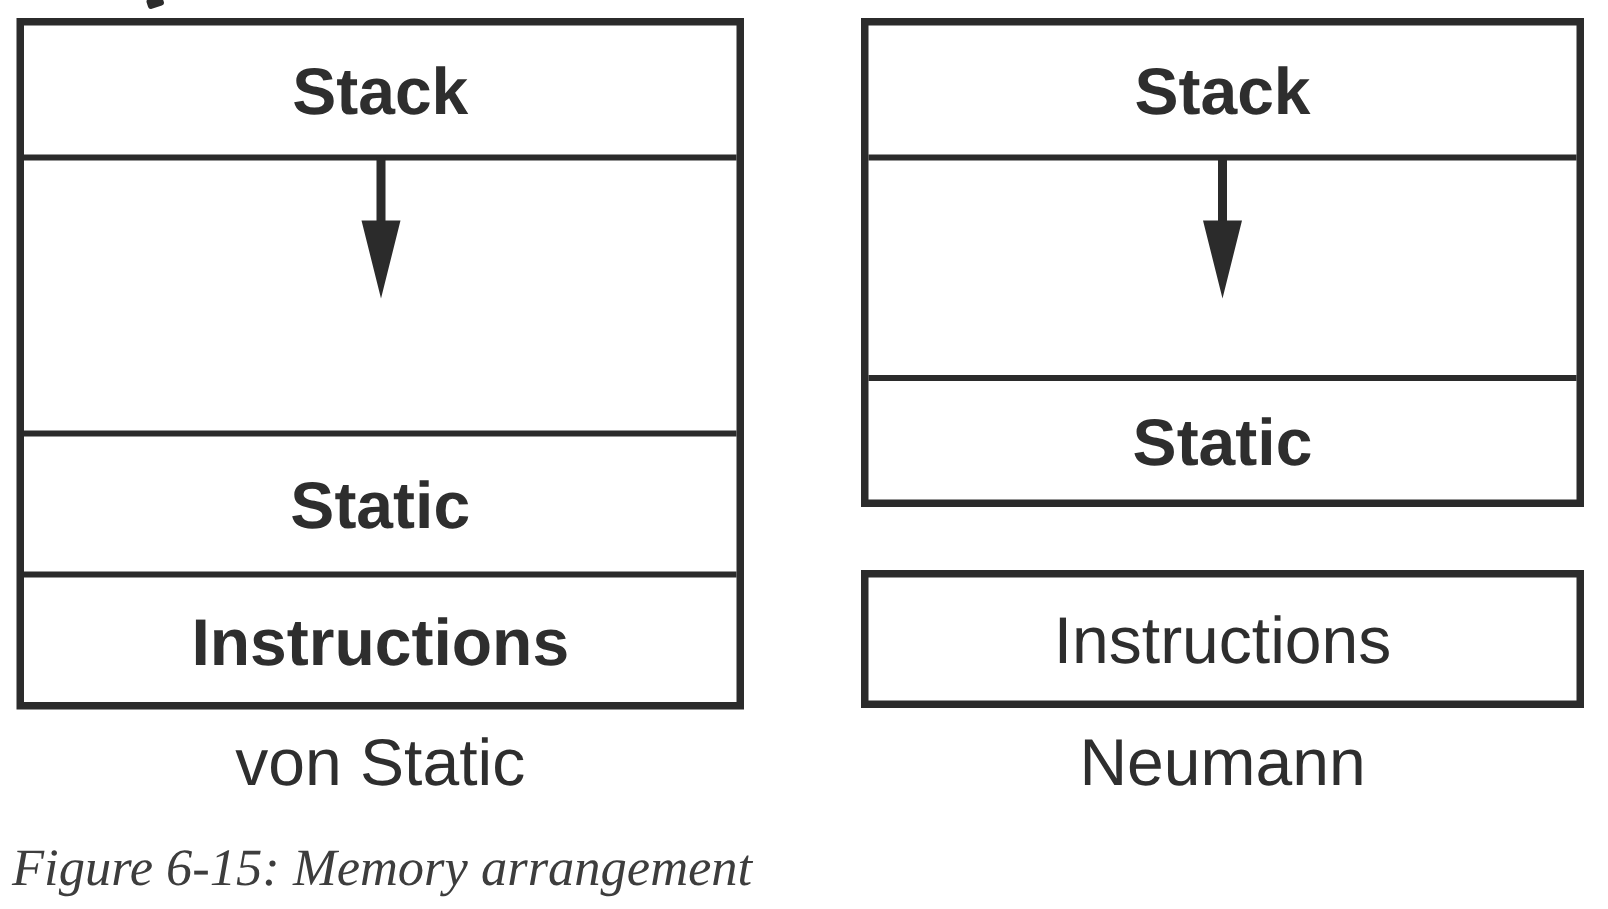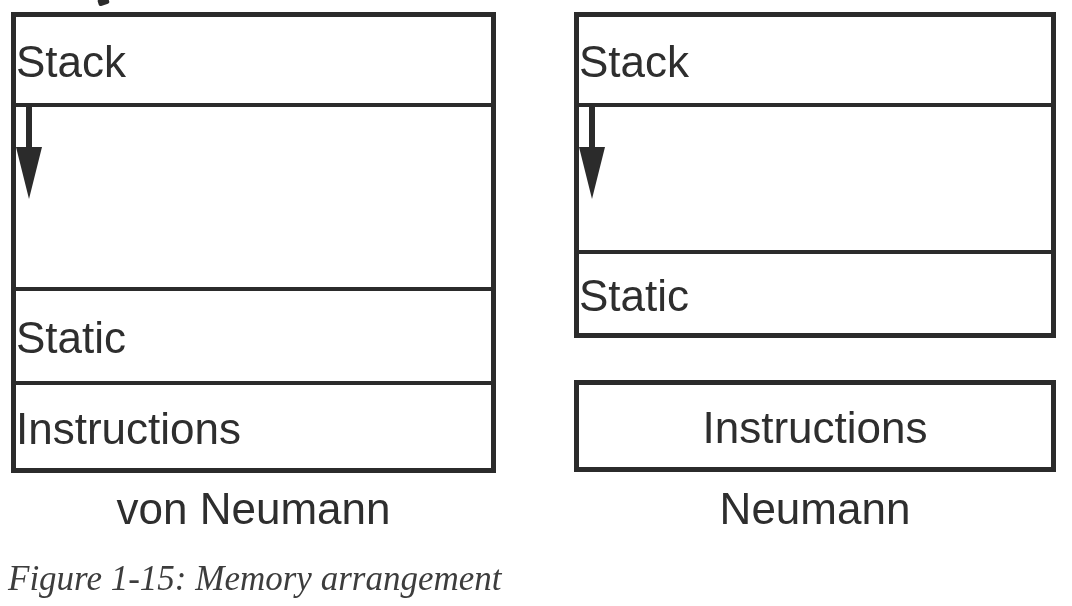--- a/index.html
+++ b/index.html
@@ -40,21 +40,23 @@
     flex-direction: column;
   }
   .vn-box   { left: 11px;  top: 12px;  width: 485px; height: 461px; }
   .hv-box   { left: 574px; top: 12px;  width: 482px; height: 326px; }
   .hv-instr { left: 574px; top: 380px; width: 482px; height: 92px;
               flex-direction: row; align-items: center; justify-content: center; }
   .row {
     box-sizing: border-box;
     display: flex;
     align-items: center;
+    justify-content: center;
     flex: 0 0 auto;
+    font-weight: bold;
   }
   .row.divided { border-bottom: 4px solid var(--line); }
   .vn-box .r1 { height: 90px; }
   .vn-box .r2 { height: 184px; align-items: flex-start; }
   .vn-box .r3 { height: 94px; }
   .vn-box .r4 { flex: 1 1 auto; }
   .hv-box .r1 { height: 90px; }
   .hv-box .r2 { height: 147px; align-items: flex-start; }
   .hv-box .r3 { flex: 1 1 auto; }
   .section-label {
@@ -141,19 +143,19 @@
     </div>
     <div class="row r3">
       <span class="section-label">Static</span>
     </div>
   </div>
 
   <div class="membox hv-instr">
     <span class="section-label">Instructions</span>
   </div>
 
-  <div class="arch-label vn-label">von Neumann</div>
+  <div class="arch-label vn-label">von Static</div>
 
   <div class="arch-label hv-label">Neumann</div>
 
-  <div class="caption">Figure 1-15: Memory arrangement</div>
+  <div class="caption">Figure 6-15: Memory arrangement</div>
 
 </div>
 
 </body></html>

